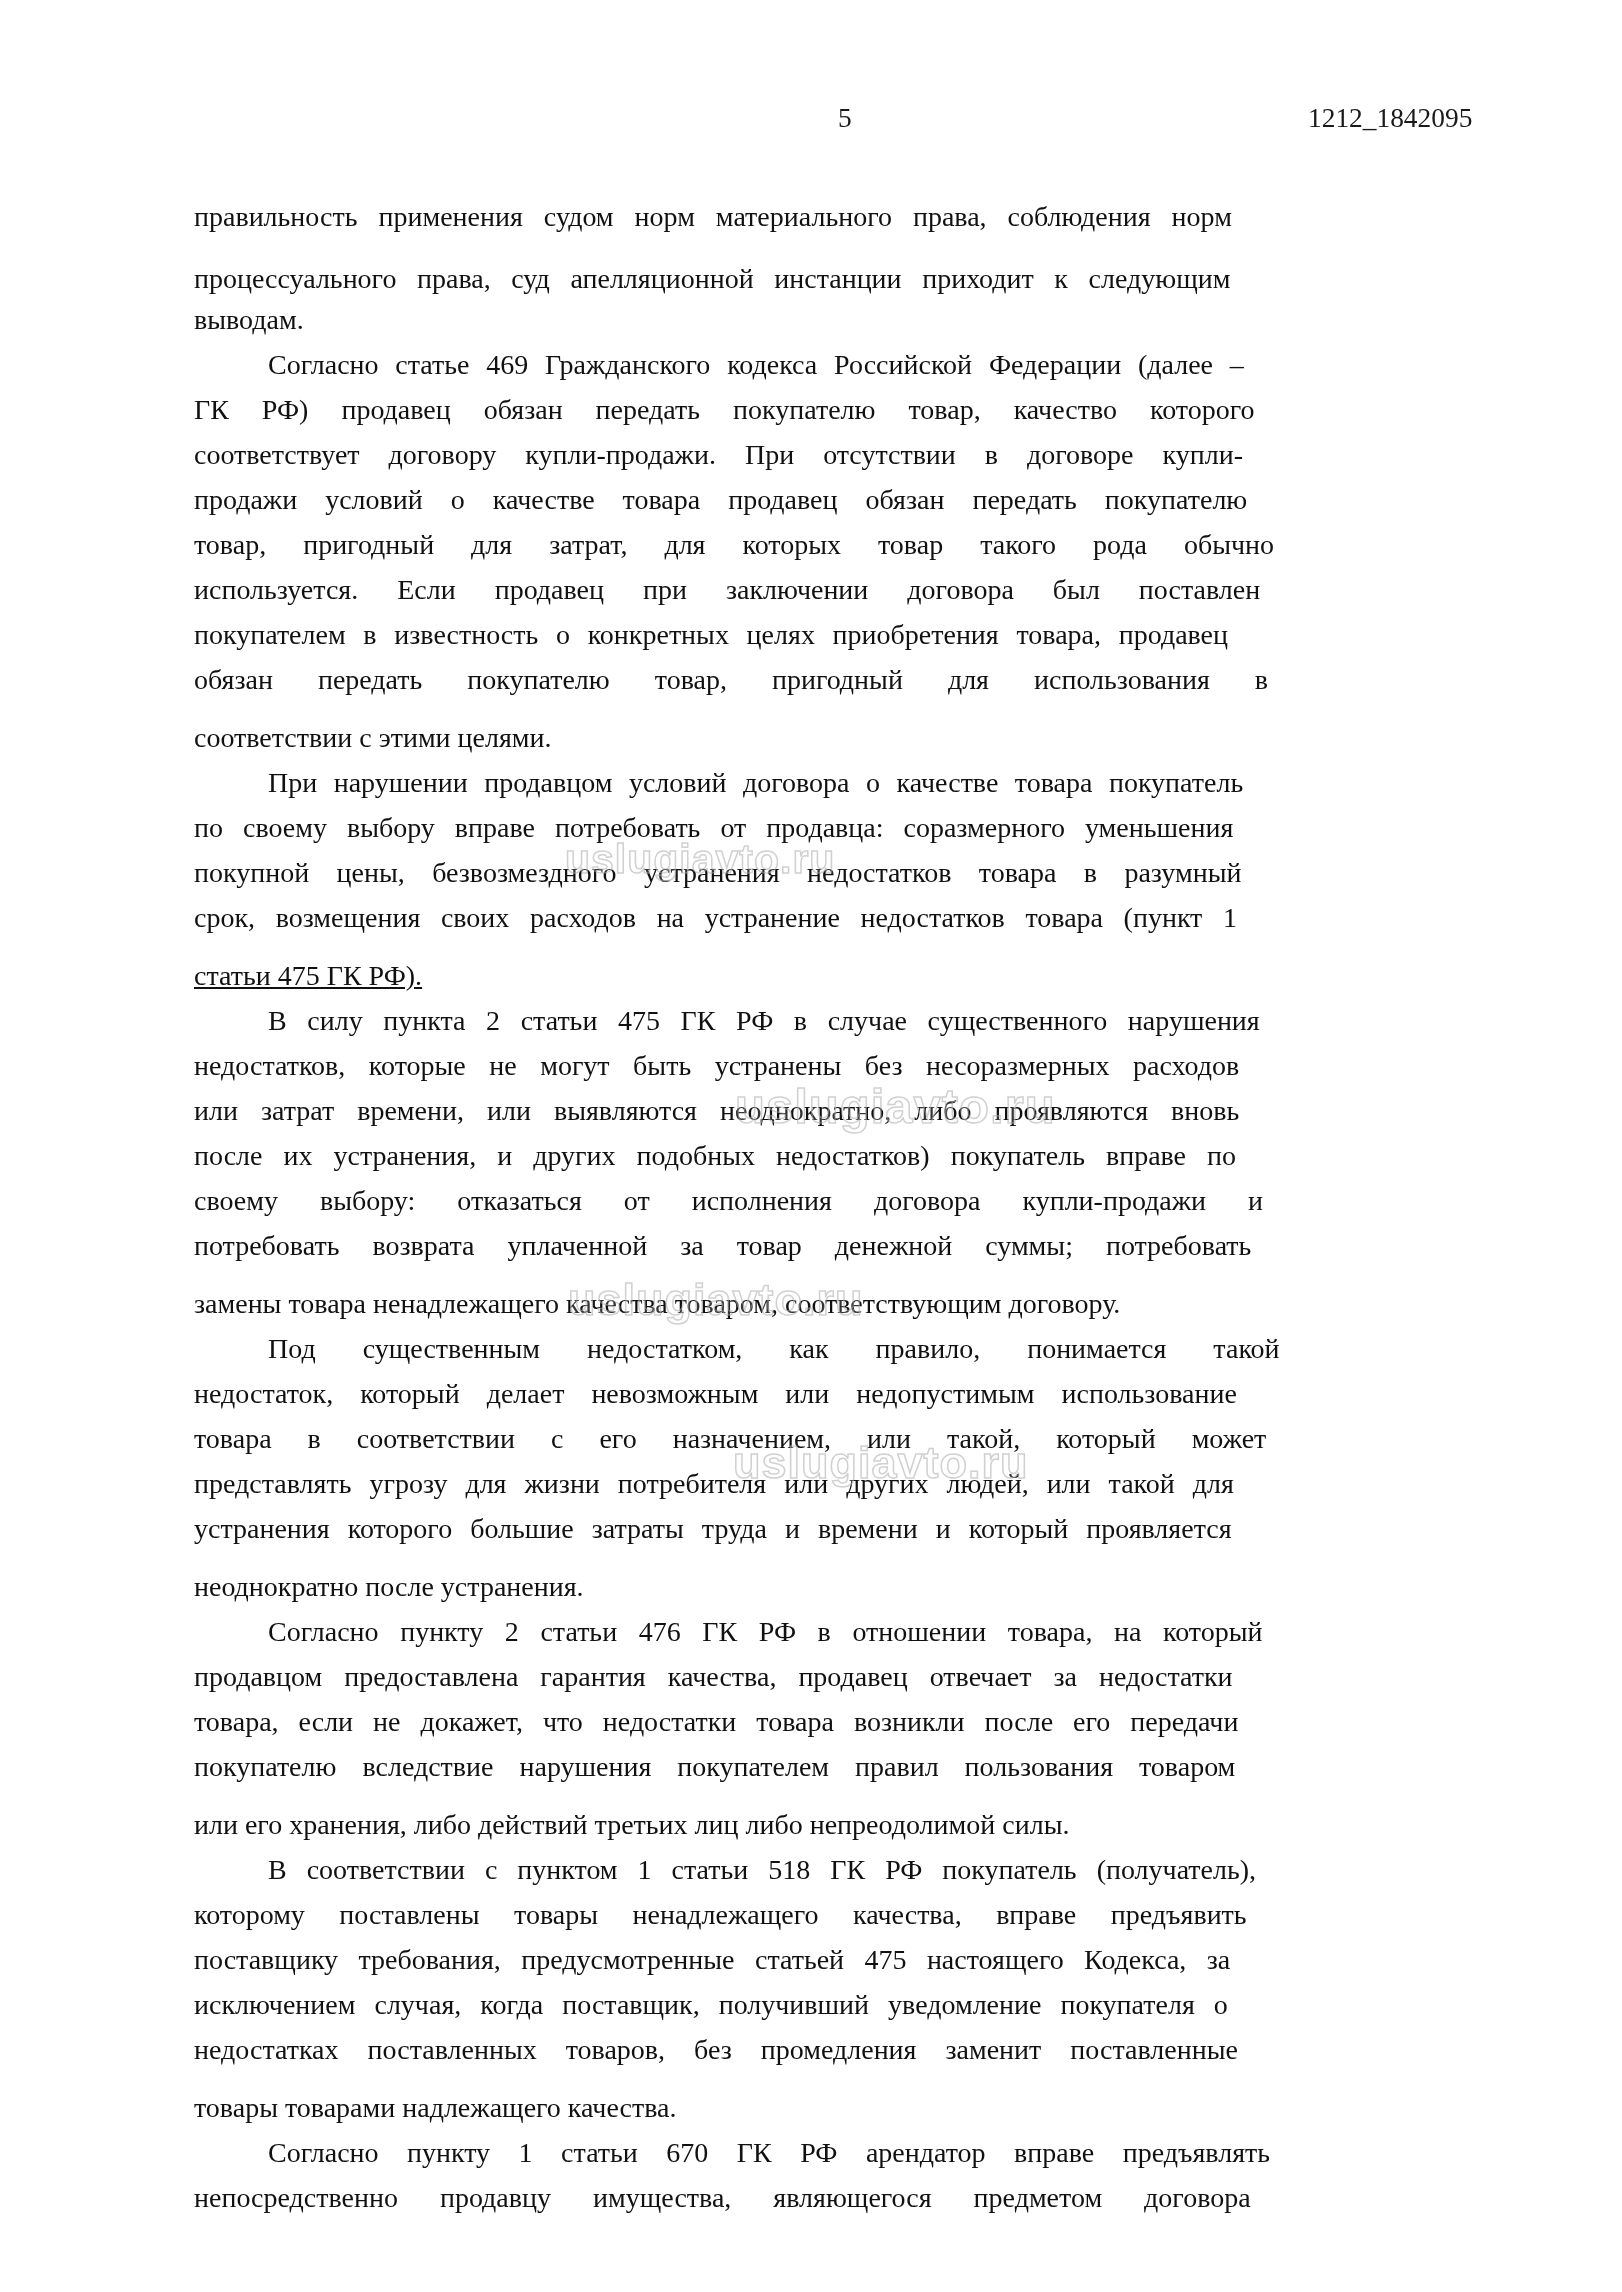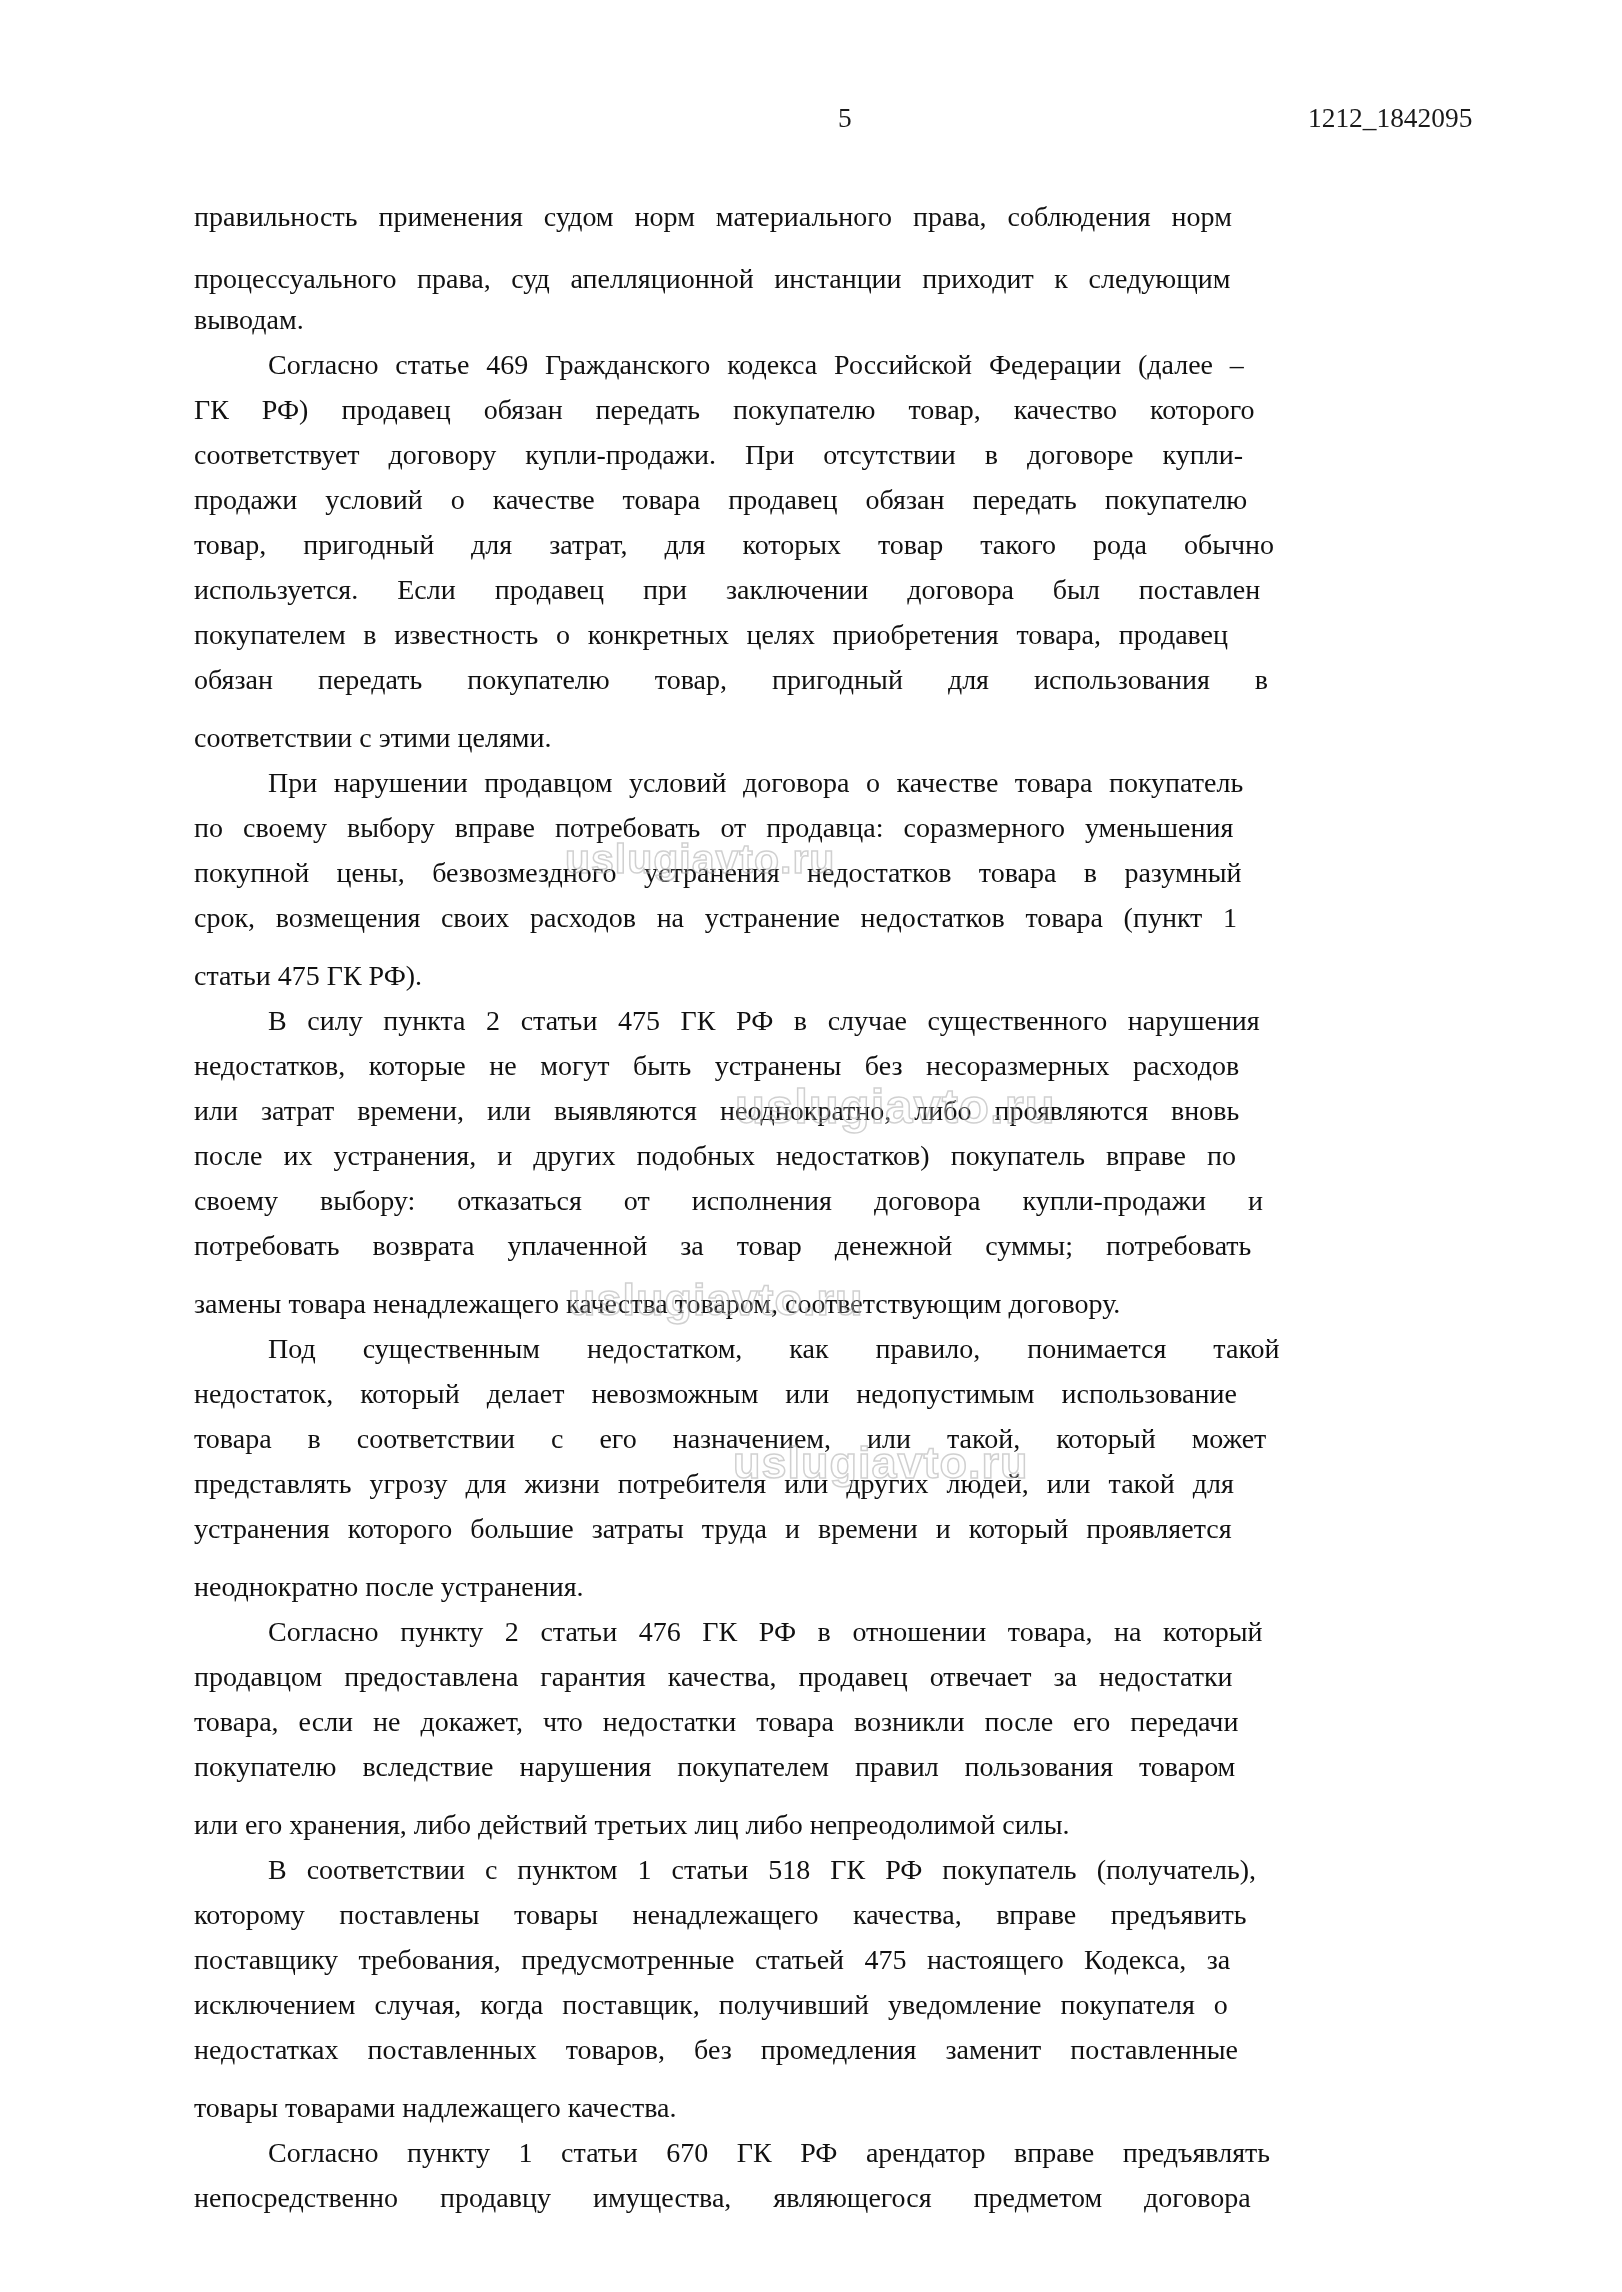--- a/index.html
+++ b/index.html
@@ -46,21 +46,21 @@
         <div class="line"><span class="t" style="white-space: nowrap; word-spacing: 32px; text-align-last: left;">используется. Если продавец при заключении договора был поставлен</span></div>
         <div class="line"><span class="t" style="white-space: nowrap; word-spacing: 10.7px; text-align-last: left;">покупателем в известность о конкретных целях приобретения товара, продавец</span></div>
         <div class="line"><span class="t" style="white-space: nowrap; word-spacing: 38px; text-align-last: left;">обязан передать покупателю товар, пригодный для использования в</span></div>
         <div class="line last"><span class="t" style="white-space: nowrap;">соответствии с этими целями.</span></div>
       </div>
       <div>
         <div class="line indent"><span class="t" style="white-space: nowrap; word-spacing: 9.5px; text-align-last: left;">При нарушении продавцом условий договора о качестве товара покупатель</span></div>
         <div class="line"><span class="t" style="white-space: nowrap; word-spacing: 13px; text-align-last: left;">по своему выбору вправе потребовать от продавца: соразмерного уменьшения</span></div>
         <div class="line"><span class="t" style="white-space: nowrap; word-spacing: 20.4px; text-align-last: left;">покупной цены, безвозмездного устранения недостатков товара в разумный</span></div>
         <div class="line"><span class="t" style="white-space: nowrap; word-spacing: 13.6px; text-align-last: left;">срок, возмещения своих расходов на устранение недостатков товара (пункт 1</span></div>
-        <div class="line last"><span class="t" style="white-space: nowrap;">статьи 475 ГК РФ).</span></div>
+        <div class="line last"><span class="t" style="white-space: nowrap; text-decoration: underline;">статьи 475 ГК РФ).</span></div>
       </div>
       <div>
         <div class="line indent"><span class="t" style="white-space: nowrap; word-spacing: 13.6px; text-align-last: left;">В силу пункта 2 статьи 475 ГК РФ в случае существенного нарушения</span></div>
         <div class="line"><span class="t" style="white-space: nowrap; word-spacing: 16.5px; text-align-last: left;">недостатков, которые не могут быть устранены без несоразмерных расходов</span></div>
         <div class="line"><span class="t" style="white-space: nowrap; word-spacing: 16px; text-align-last: left;">или затрат времени, или выявляются неоднократно, либо проявляются вновь</span></div>
         <div class="line"><span class="t" style="white-space: nowrap; word-spacing: 14px; text-align-last: left;">после их устранения, и других подобных недостатков) покупатель вправе по</span></div>
         <div class="line"><span class="t" style="white-space: nowrap; word-spacing: 35px; text-align-last: left;">своему выбору: отказаться от исполнения договора купли-продажи и</span></div>
         <div class="line"><span class="t" style="white-space: nowrap; word-spacing: 26px; text-align-last: left;">потребовать возврата уплаченной за товар денежной суммы; потребовать</span></div>
         <div class="line last"><span class="t" style="white-space: nowrap;">замены товара ненадлежащего качества товаром, соответствующим договору.</span></div>
       </div>

